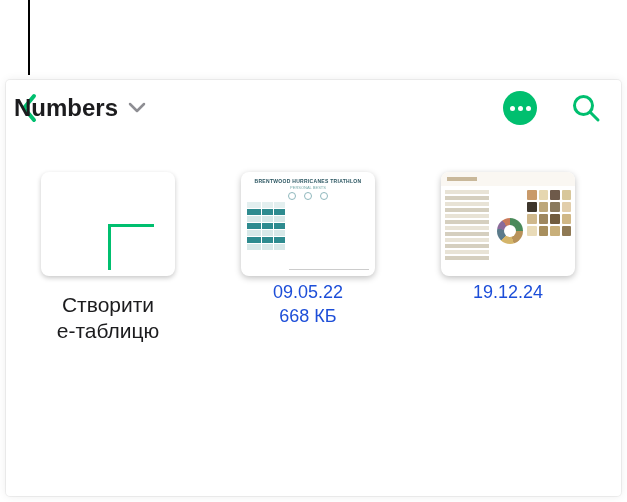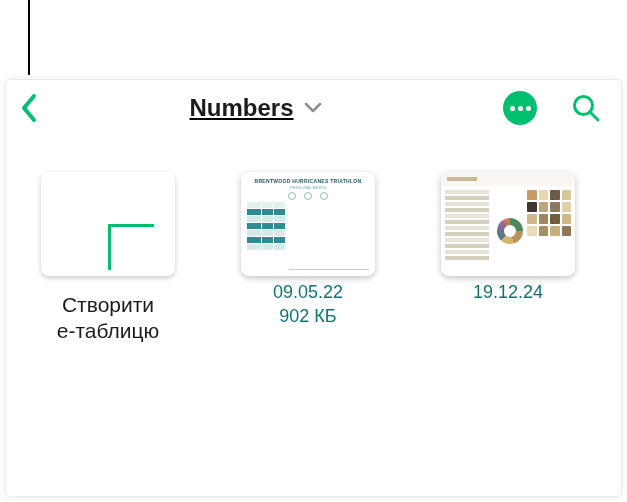--- a/index.html
+++ b/index.html
@@ -47,24 +47,23 @@
       color: #00bf6f;
       font-size: 23px;
       font-weight: 400;
       letter-spacing: -0.2px;
     }
 
     .title-group {
       flex: 1;
       display: flex;
       align-items: center;
-      justify-content: center;
+      justify-content: flex-start;
       gap: 10px;
       margin-left: -30px;
-      text-decoration: underline;
     }
 
     .title-text {
       font-size: 24px;
       font-weight: 600;
       color: #1c1c1e;
     }
 
     .title-chevron svg { display: block; }
 
@@ -182,21 +181,21 @@
       font-size: 21px;
       line-height: 1.25;
       color: #1c1c1e;
       font-weight: 400;
       width: 170px;
     }
 
     .file-date, .file-size {
       text-align: center;
       font-size: 18px;
-      color: #0f766e;
+      color: #1d4ed8;
       line-height: 1.35;
     }
     .file-date { margin-top: 4px; }
   </style>
 </head>
 <body>
 
 <div class="callout-line"></div>
 
 <div class="app-window">
@@ -326,21 +325,21 @@
               <div class="bar-group">
                   <span class="b-a" style="height:82%"></span>
                   <span class="b-b" style="height:98%"></span>
                   <span class="b-c" style="height:75%"></span>
                 </div>
             </div>
           </div>
         </div>
       </div>
       <div class="file-date">09.05.22</div>
-      <div class="file-size">902 КБ</div>
+      <div class="file-size">668 КБ</div>
     </div>
 
     <div class="file-item">
       <div class="thumb">
         <div class="mini-budget">
           <div class="mb-head">
               <span class="t1"></span>
             </div>
           <div class="mb-body">
             <div class="mb-left">

